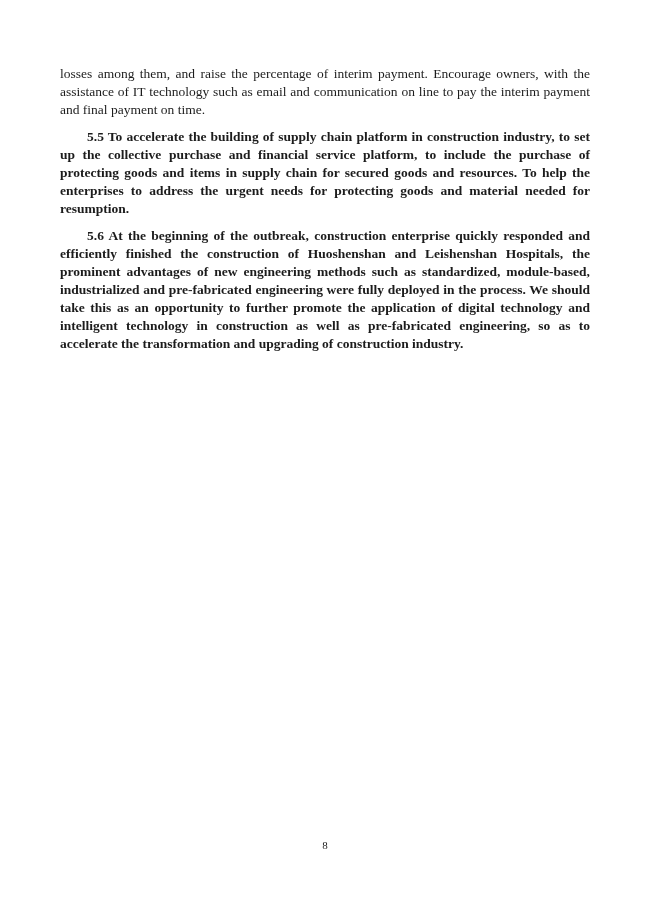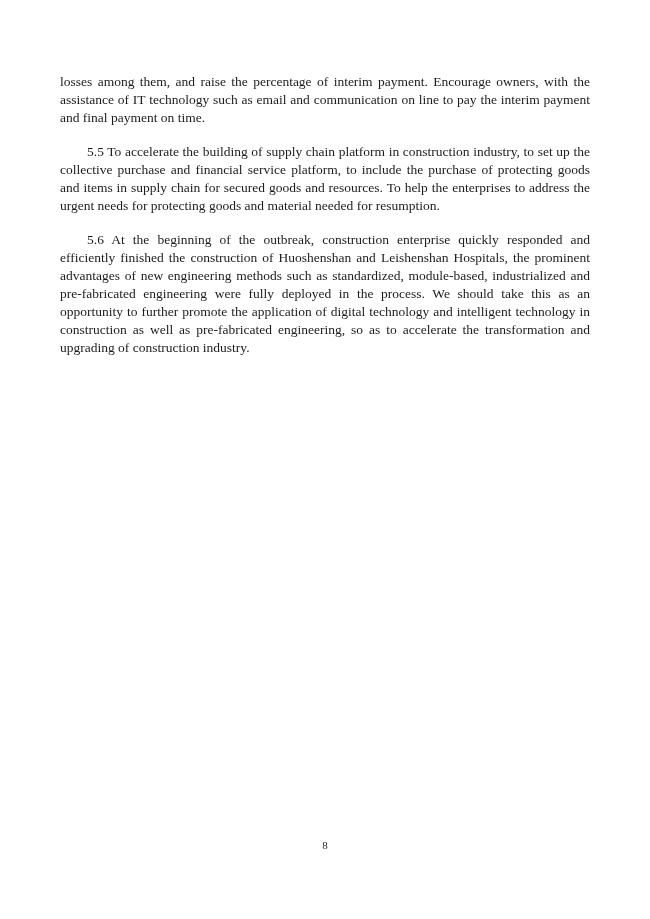--- a/index.html
+++ b/index.html
@@ -19,24 +19,25 @@
   .text-block {
     position: absolute;
     top: 57px;
     left: 60px;
     width: 530px;
     font-size: 13.5px;
     line-height: 18px;
     text-align: justify;
   }
   .text-block p {
-    margin: 16px 0 9px 0;
+    margin: 8px 0 9px 0;
   }
   .text-block p.indented {
     text-indent: 27px;
+    font-weight: bold;
   }
   .page-footer {
     position: absolute;
     top: 838px;
     left: 0;
     width: 650px;
     text-align: center;
     font-size: 11px;
     line-height: 14px;
     color: #1c1c1c;

